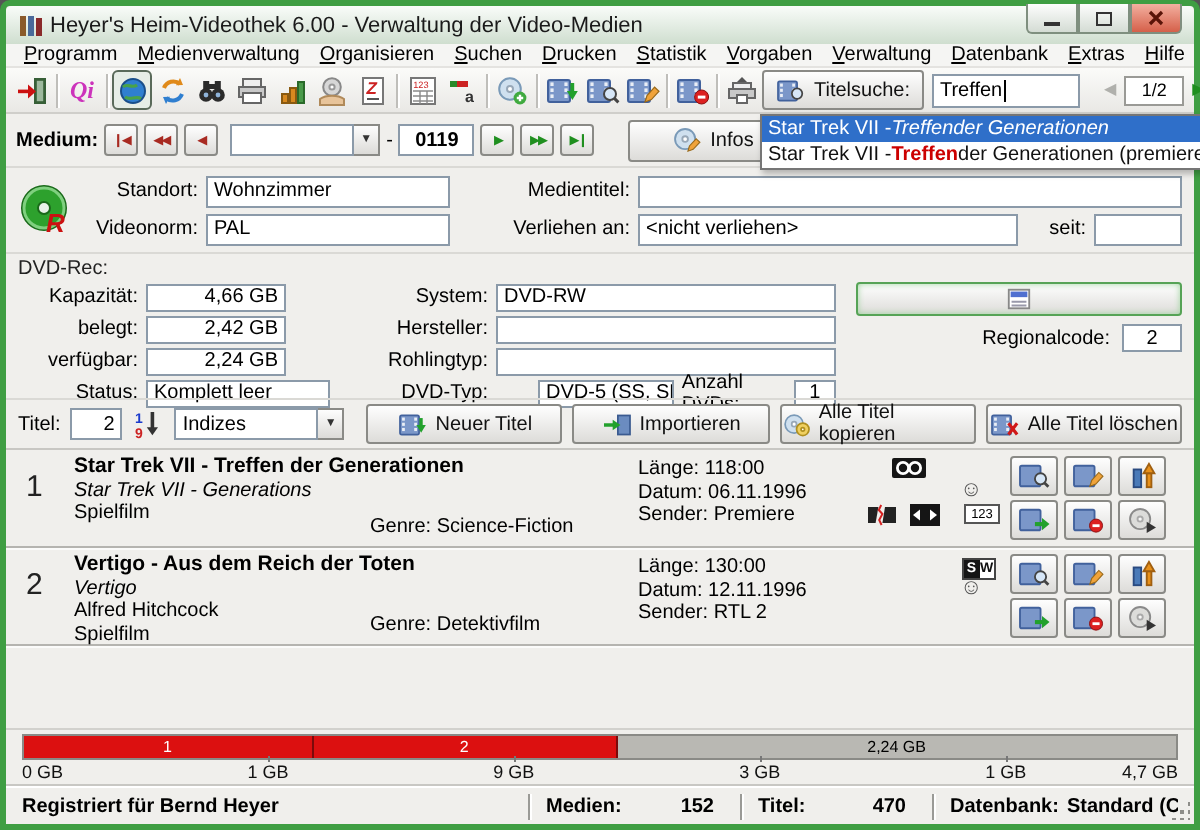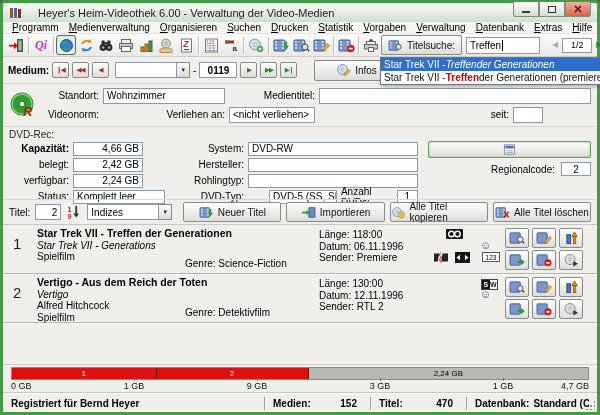--- a/index.html
+++ b/index.html
@@ -1,19 +1,19 @@
 <!DOCTYPE html>
 <html><head>
 <meta charset="utf-8">
 <style>
 *{margin:0;padding:0;box-sizing:border-box;font-family:"Liberation Sans",sans-serif;}
 html,body{width:600px;height:415px;overflow:hidden;background:#555;}
 .window{position:absolute;inset:0;border:3px solid #3f9e43;border-radius:5px 5px 0 0;background:#f0efec;display:flex;flex-direction:column;}
 
-.titlebar{height:19px;flex:none;display:flex;align-items:center;gap:15px;padding:0 6px;background:linear-gradient(#f9fcf9,#cfdecf);font-size:11px;color:#1a1a1a;border-radius:3px 3px 0 0;position:relative;}
+.titlebar{height:19px;flex:none;display:flex;align-items:center;gap:2px;padding:0 6px;background:linear-gradient(#f9fcf9,#cfdecf);font-size:11px;color:#1a1a1a;border-radius:3px 3px 0 0;position:relative;}
 .cap{position:absolute;top:-1px;right:6px;display:flex;}
 .capbtn{width:26px;height:15px;border:1px solid #7f8f7f;border-top:none;background:linear-gradient(#fdfdfd,#d4dcd4);display:flex;align-items:center;justify-content:center;}
 .capbtn.min{border-radius:0 0 0 3px;}
 .capbtn.cls{background:linear-gradient(#f3b0a0,#d5604a);border-radius:0 0 3px 0;}
 .gmin{width:8px;height:2px;background:#333;margin-top:6px;}
 .gmax{width:8px;height:7px;border:1.5px solid #333;}
 
 .menubar{height:12px;flex:none;display:flex;align-items:center;padding:0 4px;font-size:10px;background:#f5f5f3;border-bottom:1px solid #e4e3e0;}
 .mitem{padding:0 5px;line-height:12px;}
 .mitem::first-letter{text-decoration:underline;}
@@ -378,32 +378,33 @@
         <circle cx="13" cy="13" r="10" fill="none" stroke="#7fd07f" stroke-width="1.5"></circle>
         <circle cx="13" cy="13" r="3" fill="#e8f2e8" stroke="#1a6a1a"></circle>
         <text x="14" y="25" font-size="13" font-weight="bold" font-style="italic" fill="#c11">R</text>
       </svg>
     <div class="ipgrid">
       <span class="rlab">Standort:</span>
       <div class="fld">Wohnzimmer</div>
       <span class="rlab">Medientitel:</span>
       <div class="fld spanfld"></div>
       <span class="rlab">Videonorm:</span>
+      <div class="fld">PAL</div>
       <span class="rlab">Verliehen an:</span>
       <div class="fld">&lt;nicht verliehen&gt;</div>
       <span class="rlab">seit:</span>
       <div class="fld"></div>
     </div>
   </div>
 
   <div class="dvdrec">
     <div class="dvleg">DVD-Rec:</div>
     <div class="dvflex">
       <div class="dgrid">
-        <span class="rlab" style="font-weight:bold;">Kapazität:</span>
+        <span class="rlab" style="font-weight:normal;">Kapazität:</span>
         <div class="fld w70">4,66 GB</div>
         <span class="rlab">belegt:</span>
         <div class="fld w70">2,42 GB</div>
         <span class="rlab">verfügbar:</span>
         <div class="fld w70">2,24 GB</div>
         <span class="rlab">Status:</span>
         <div class="fld w92">Komplett leer</div>
       </div>
       <div class="mgrid">
         <span class="rlab">System:</span>

